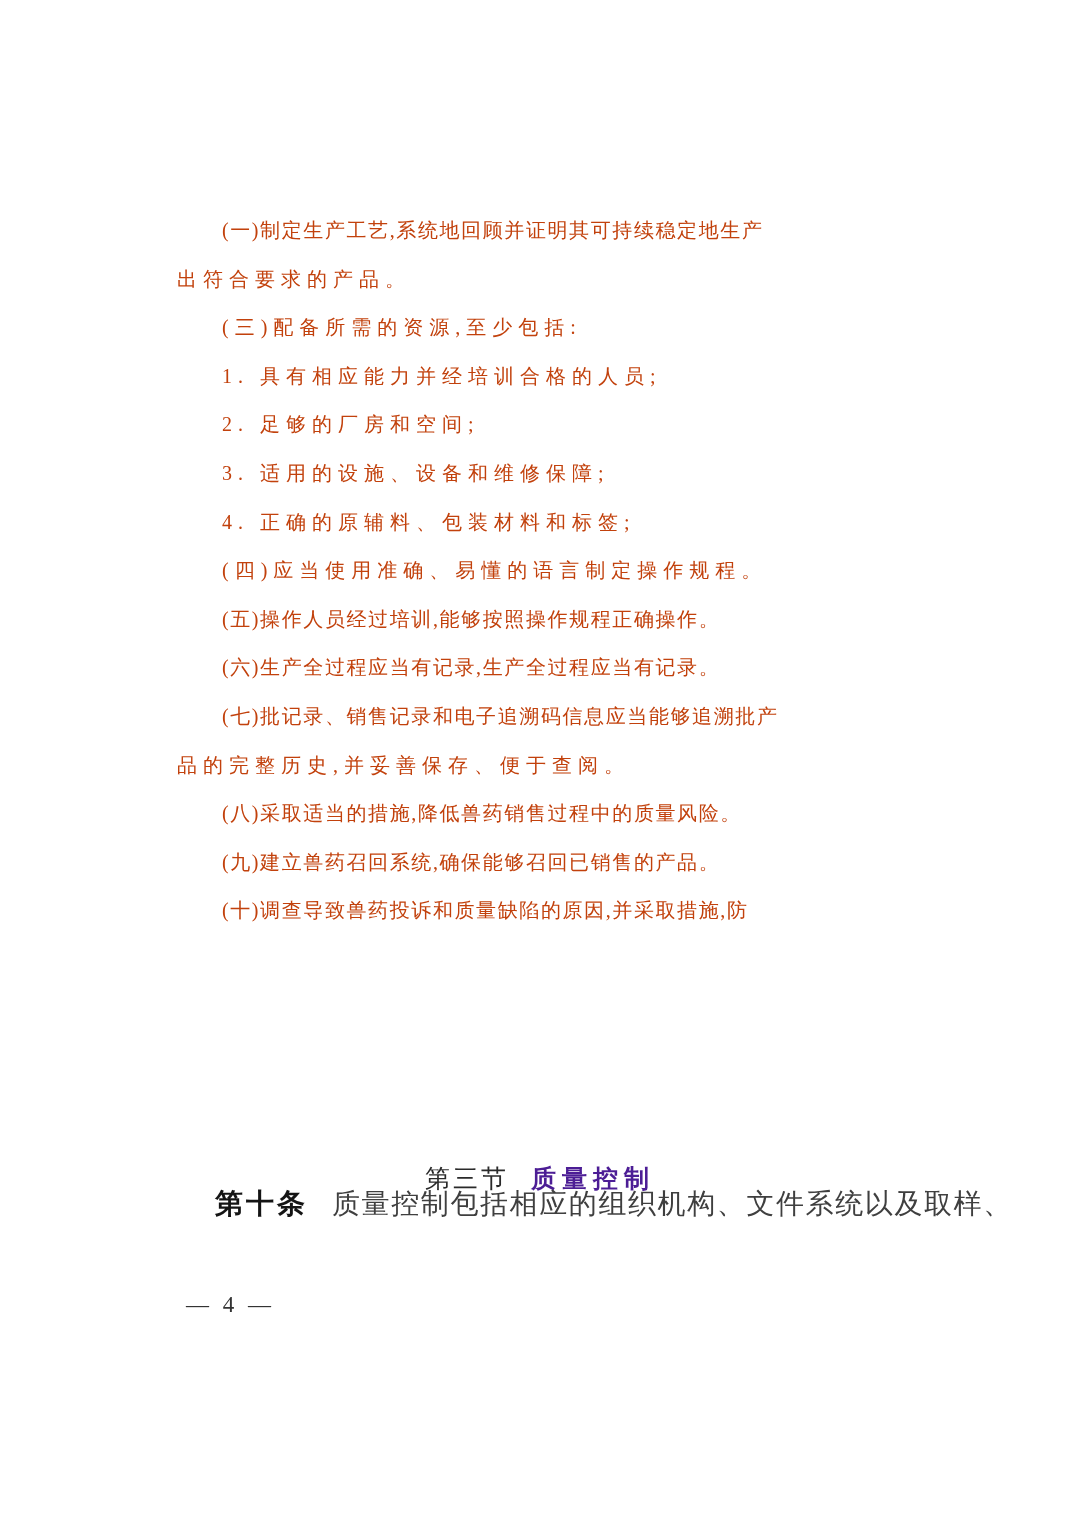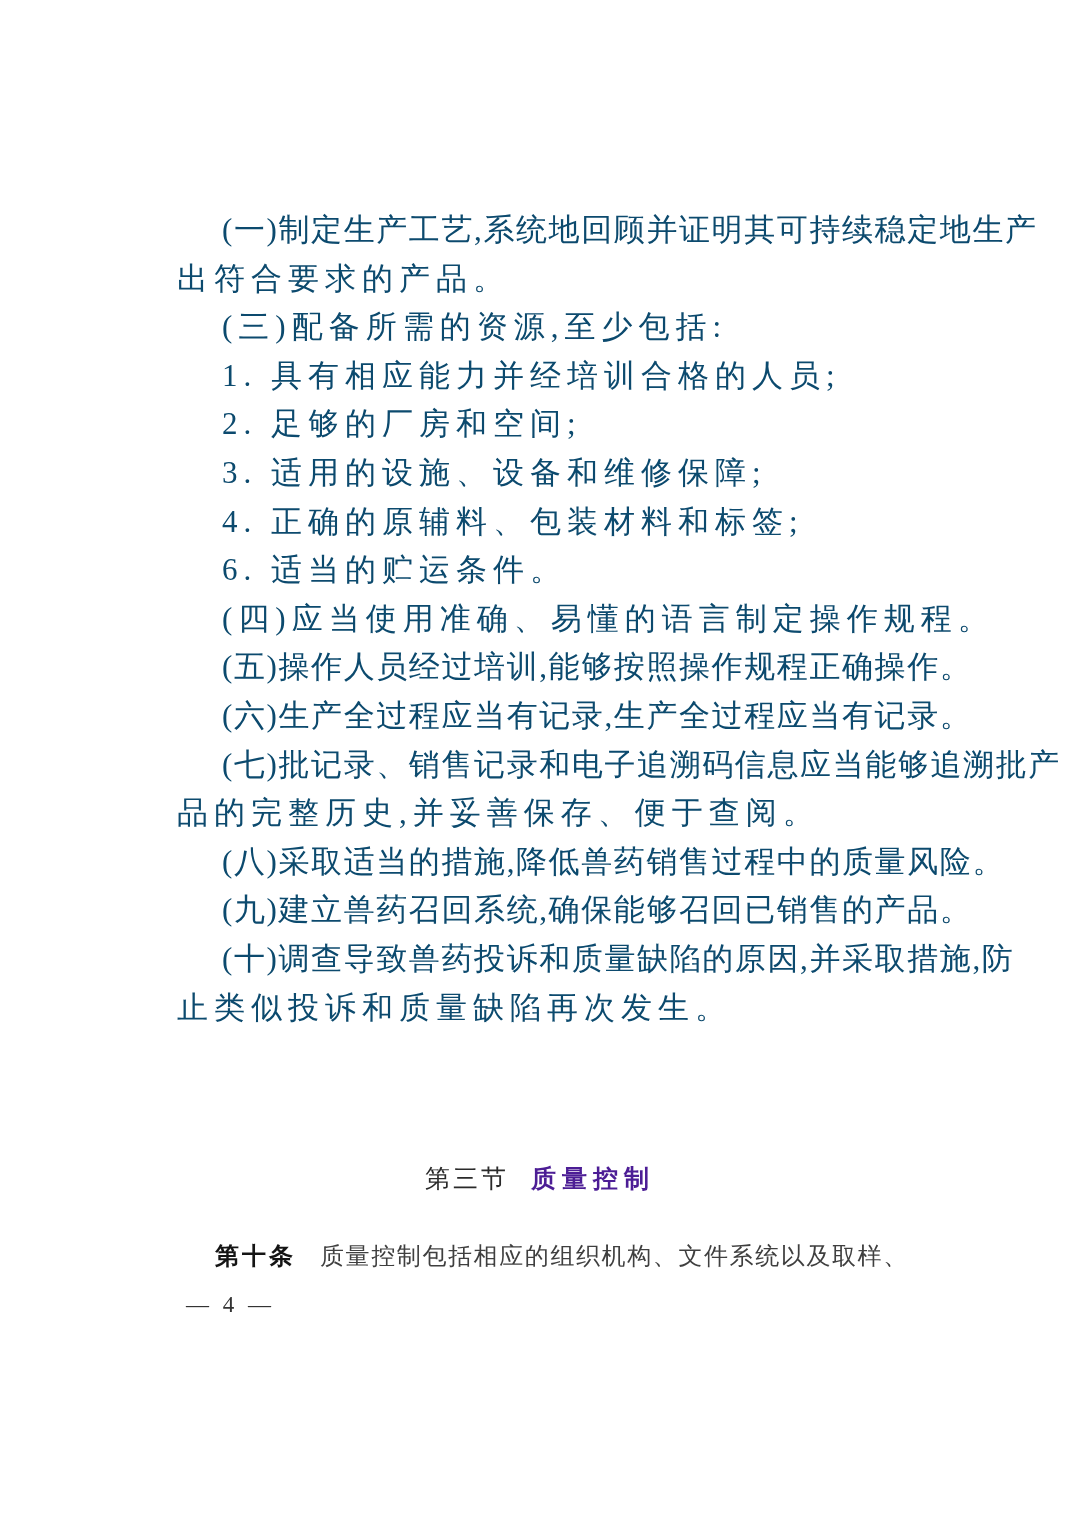--- a/index.html
+++ b/index.html
@@ -20,25 +20,25 @@
     inset: 0;
     background: #ffffff;
   }
   .body-text {
     position: absolute;
     left: 177px;
     top: 206px;
     width: 740px;
   }
   .line {
-    font-size: 31px;
+    font-size: 20px;
     line-height: 48.6px;
     letter-spacing: 6px;
     white-space: nowrap;
-    color: #0c4a6e;
+    color: #c2410c;
   }
   .line.indent {
     padding-left: 45px;
   }
   .line.fill {
     letter-spacing: 1.6px;
   }
   .section-heading {
     position: absolute;
     left: 0;
@@ -55,24 +55,24 @@
     margin-right: 22px;
   }
   .heading-title {
     font-weight: bold;
     color: #4c1d95;
     letter-spacing: 6px;
   }
   .article-line {
     position: absolute;
     left: 177px;
-    top: 1232px;
+    top: 1180px;
     width: 780px;
     padding-left: 38px;
-    font-size: 24px;
+    font-size: 28px;
     line-height: 48px;
     letter-spacing: 1.6px;
     white-space: nowrap;
     color: #3f3f3f;
   }
   .article-no {
     font-weight: bold;
     color: #141414;
     letter-spacing: 3px;
     margin-right: 24px;
@@ -93,30 +93,28 @@
 <div class="page">
 
   <div class="body-text" id="body-lines">
       <div class="line indent fill">(一)制定生产工艺,系统地回顾并证明其可持续稳定地生产</div>
       <div class="line">出符合要求的产品。</div>
       <div class="line indent">(三)配备所需的资源,至少包括:</div>
       <div class="line indent">1. 具有相应能力并经培训合格的人员;</div>
       <div class="line indent">2. 足够的厂房和空间;</div>
       <div class="line indent">3. 适用的设施、设备和维修保障;</div>
       <div class="line indent">4. 正确的原辅料、包装材料和标签;</div>
-      <div class="line indent">6. 适当的贮运条件。</div>
       <div class="line indent">(四)应当使用准确、易懂的语言制定操作规程。</div>
       <div class="line indent fill">(五)操作人员经过培训,能够按照操作规程正确操作。</div>
       <div class="line indent fill">(六)生产全过程应当有记录,生产全过程应当有记录。</div>
       <div class="line indent fill">(七)批记录、销售记录和电子追溯码信息应当能够追溯批产</div>
       <div class="line">品的完整历史,并妥善保存、便于查阅。</div>
       <div class="line indent fill">(八)采取适当的措施,降低兽药销售过程中的质量风险。</div>
       <div class="line indent fill">(九)建立兽药召回系统,确保能够召回已销售的产品。</div>
       <div class="line indent fill">(十)调查导致兽药投诉和质量缺陷的原因,并采取措施,防</div>
-      <div class="line">止类似投诉和质量缺陷再次发生。</div>
     </div>
 
   <div class="section-heading">
     <span class="heading-prefix">第三节</span><span class="heading-title">质量控制</span>
   </div>
 
   <div class="article-line">
     <span class="article-no">第十条</span><span>质量控制包括相应的组织机构、文件系统以及取样、</span>
   </div>
 

